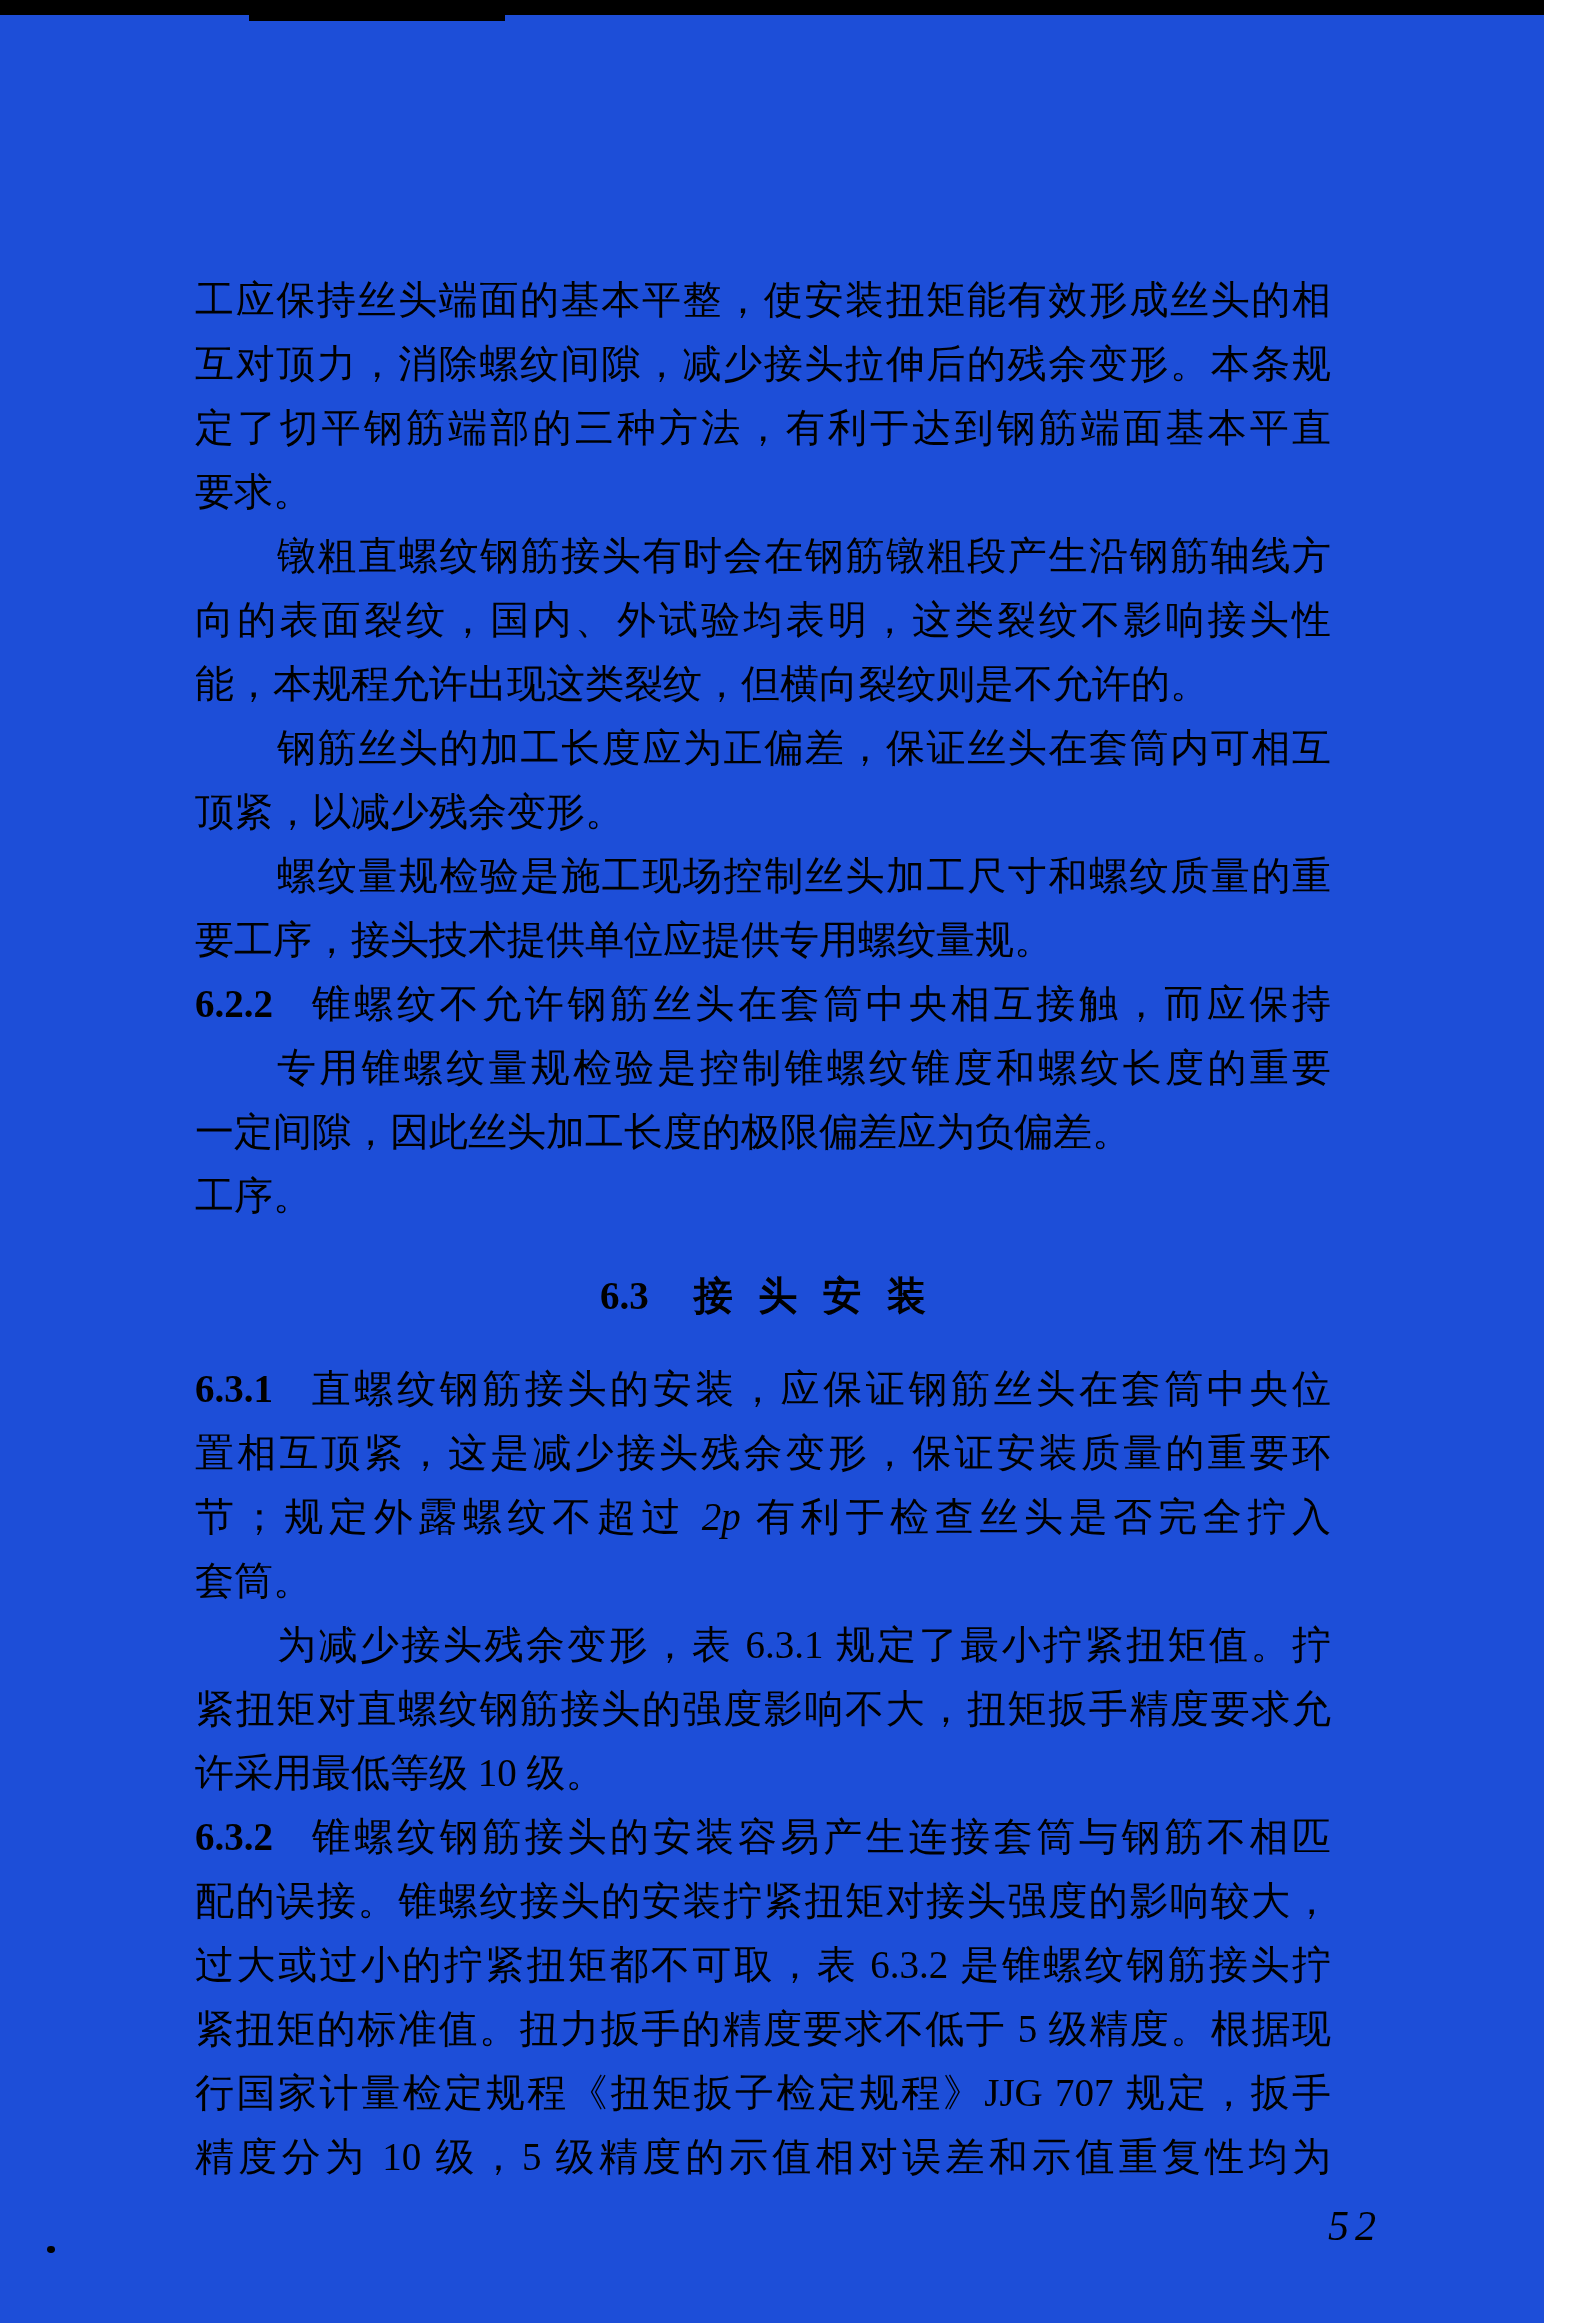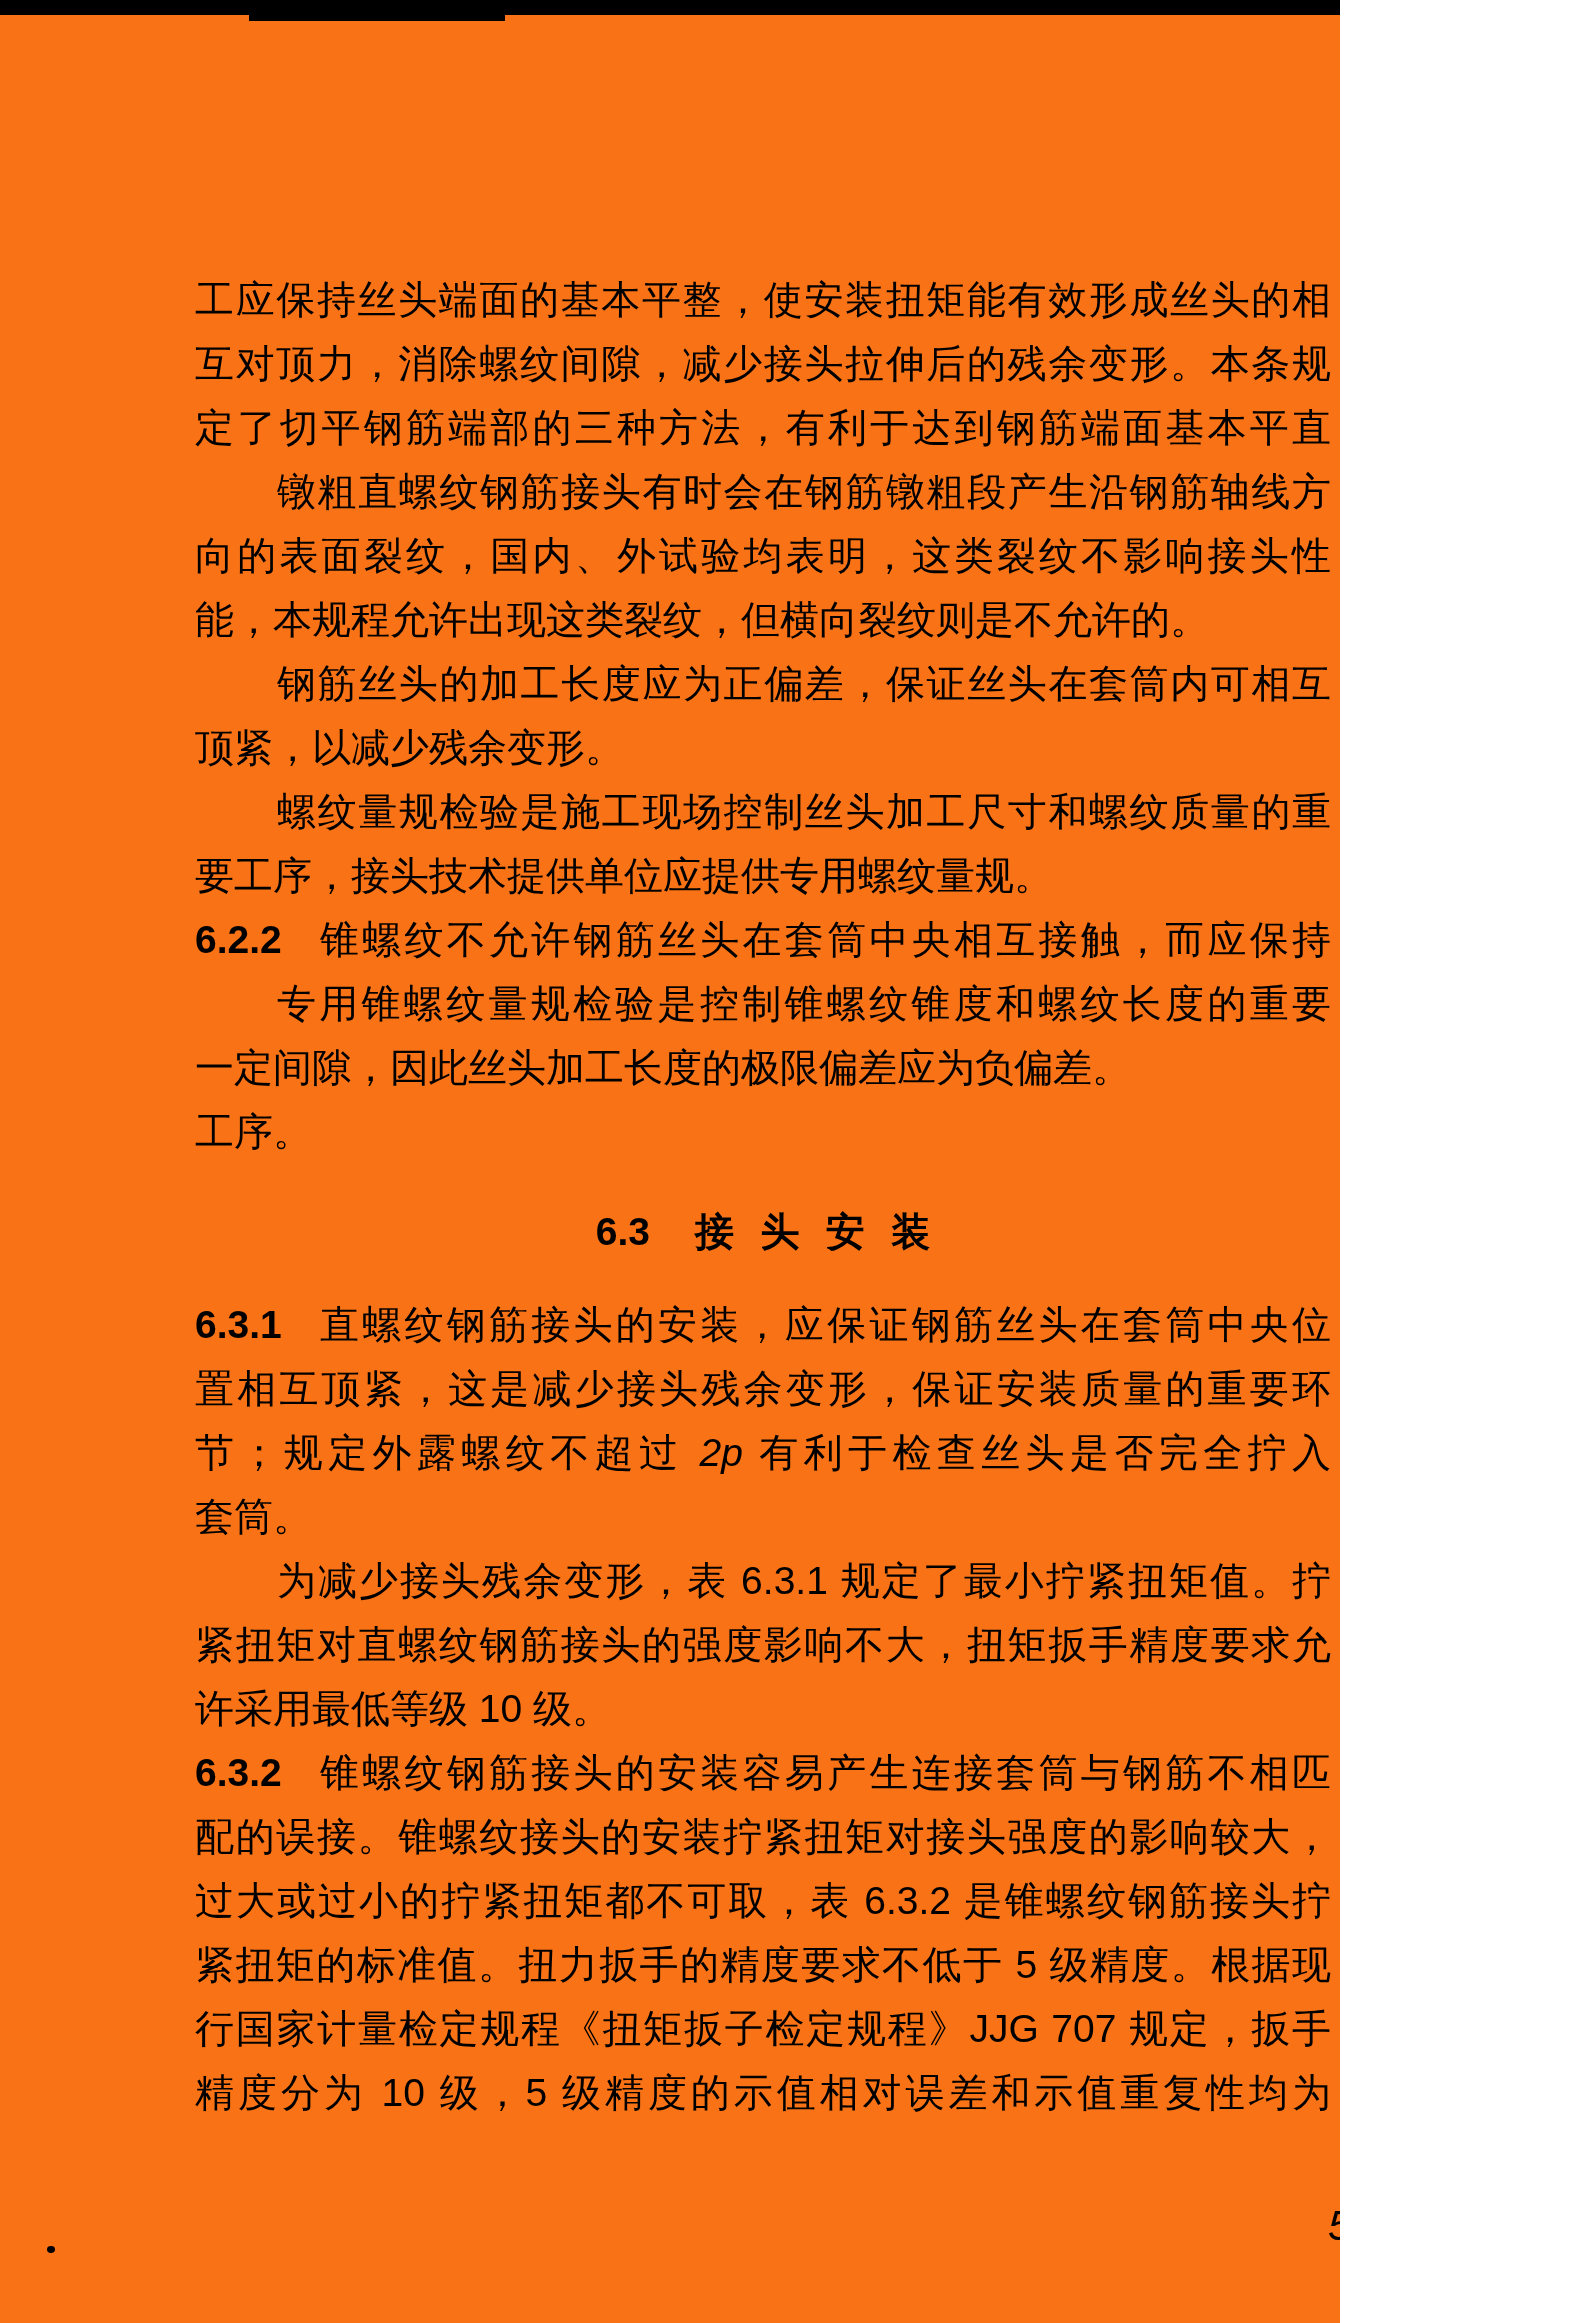--- a/index.html
+++ b/index.html
@@ -1,17 +1,17 @@
 <!DOCTYPE html>
 <html><head>
 <meta charset="utf-8">
 <style>
   html,body{margin:0;padding:0;background:#ffffff;}
-  .page{position:relative;width:1340px;height:2323px;background:#f97316;overflow:hidden;
-        color:#000;font-family:Liberation Sans, sans-serif;}
+  .page{position:relative;width:1544px;height:2323px;background:#1d4ed8;overflow:hidden;
+        color:#000;font-family:Liberation Serif, serif;}
   .topbar{position:absolute;left:0;top:0;width:1596px;height:14.6px;background:#000;}
   .topbar2{position:absolute;left:249px;top:12.7px;width:256px;height:8.8px;background:#000;}
   .sideline{position:absolute;left:1586px;top:2146px;width:6.8px;height:177px;background:#000;}
   .speck{position:absolute;left:47px;top:2246px;width:7.8px;height:6.8px;background:#000;border-radius:50%;}
   .text-col{position:absolute;left:195px;top:268px;width:1136px;font-size:39px;line-height:64px;}
   .ln{min-height:64px;}
   .j{text-align:justify;text-align-last:justify;}
   .ind{text-indent:82px;}
   .snum{font-weight:bold;margin-right:35px;}
   .heading{text-align:center;font-weight:bold;margin:36px 0 29px 0;white-space:nowrap;}
@@ -28,20 +28,21 @@
   <div class="topbar"></div>
   <div class="topbar2"></div>
   <div class="sideline"></div>
   <div class="speck"></div>
 
   <div class="text-col">
 
     <div class="ln j">工应保持丝头端面的基本平整，使安装扭矩能有效形成丝头的相</div>
     <div class="ln j">互对顶力，消除螺纹间隙，减少接头拉伸后的残余变形。本条规</div>
     <div class="ln j">定了切平钢筋端部的三种方法，有利于达到钢筋端面基本平直</div>
+    <div class="ln">要求。</div>
 
     <div class="ln j ind">镦粗直螺纹钢筋接头有时会在钢筋镦粗段产生沿钢筋轴线方</div>
     <div class="ln j">向的表面裂纹，国内、外试验均表明，这类裂纹不影响接头性</div>
     <div class="ln">能，本规程允许出现这类裂纹，但横向裂纹则是不允许的。</div>
 
     <div class="ln j ind">钢筋丝头的加工长度应为正偏差，保证丝头在套筒内可相互</div>
     <div class="ln">顶紧，以减少残余变形。</div>
 
     <div class="ln j ind">螺纹量规检验是施工现场控制丝头加工尺寸和螺纹质量的重</div>
     <div class="ln">要工序，接头技术提供单位应提供专用螺纹量规。</div>

